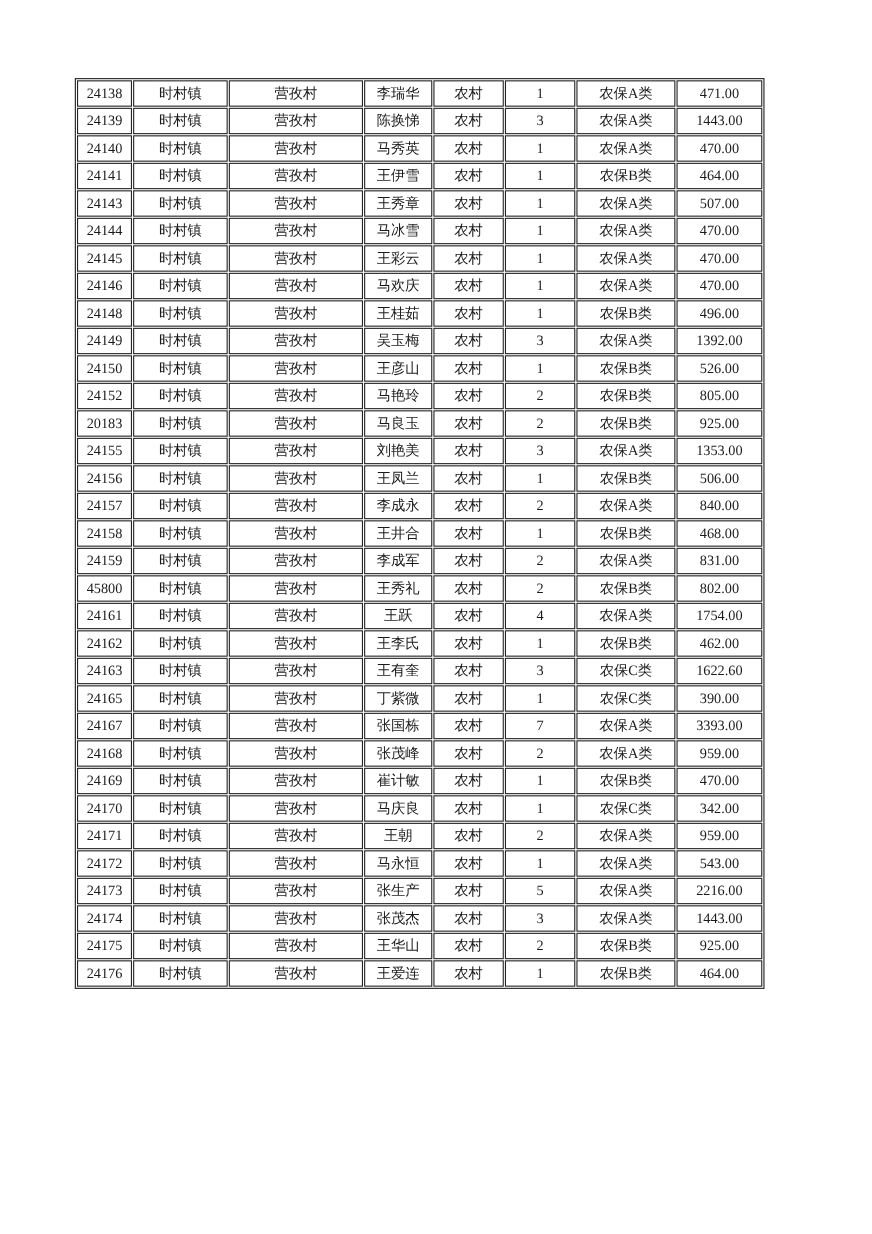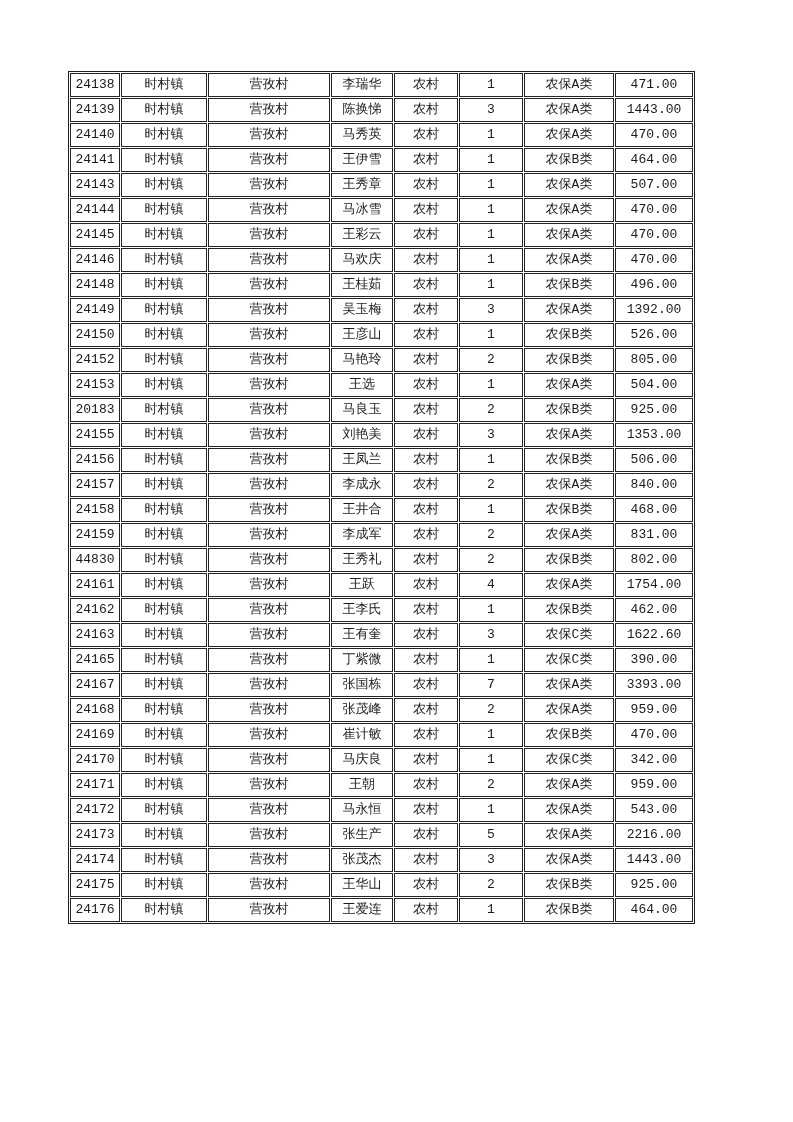--- a/index.html
+++ b/index.html
@@ -6,21 +6,21 @@
     margin: 0;
     padding: 0;
     background: #ffffff;
   }
   .page {
     position: relative;
     width: 793px;
     height: 1122px;
     background: #ffffff;
     overflow: hidden;
-    font-family: Liberation Mono, monospace;
+    font-family: Liberation Serif, serif;
   }
   table.roster {
     position: absolute;
     left: 68px;
     top: 71px;
     width: 625px;
     table-layout: fixed;
     border-collapse: separate;
     border-spacing: 1px;
     background: #ffffff;
@@ -178,30 +178,20 @@
           <td>24152</td>
           <td>时村镇</td>
           <td>营孜村</td>
           <td>马艳玲</td>
           <td>农村</td>
           <td>2</td>
           <td>农保B类</td>
           <td>805.00</td>
         </tr>
         <tr>
-          <td>24153</td>
-          <td>时村镇</td>
-          <td>营孜村</td>
-          <td>王选</td>
-          <td>农村</td>
-          <td>1</td>
-          <td>农保A类</td>
-          <td>504.00</td>
-        </tr>
-        <tr>
           <td>20183</td>
           <td>时村镇</td>
           <td>营孜村</td>
           <td>马良玉</td>
           <td>农村</td>
           <td>2</td>
           <td>农保B类</td>
           <td>925.00</td>
         </tr>
         <tr>
@@ -248,21 +238,21 @@
           <td>24159</td>
           <td>时村镇</td>
           <td>营孜村</td>
           <td>李成军</td>
           <td>农村</td>
           <td>2</td>
           <td>农保A类</td>
           <td>831.00</td>
         </tr>
         <tr>
-          <td>44830</td>
+          <td>45800</td>
           <td>时村镇</td>
           <td>营孜村</td>
           <td>王秀礼</td>
           <td>农村</td>
           <td>2</td>
           <td>农保B类</td>
           <td>802.00</td>
         </tr>
         <tr>
           <td>24161</td>

